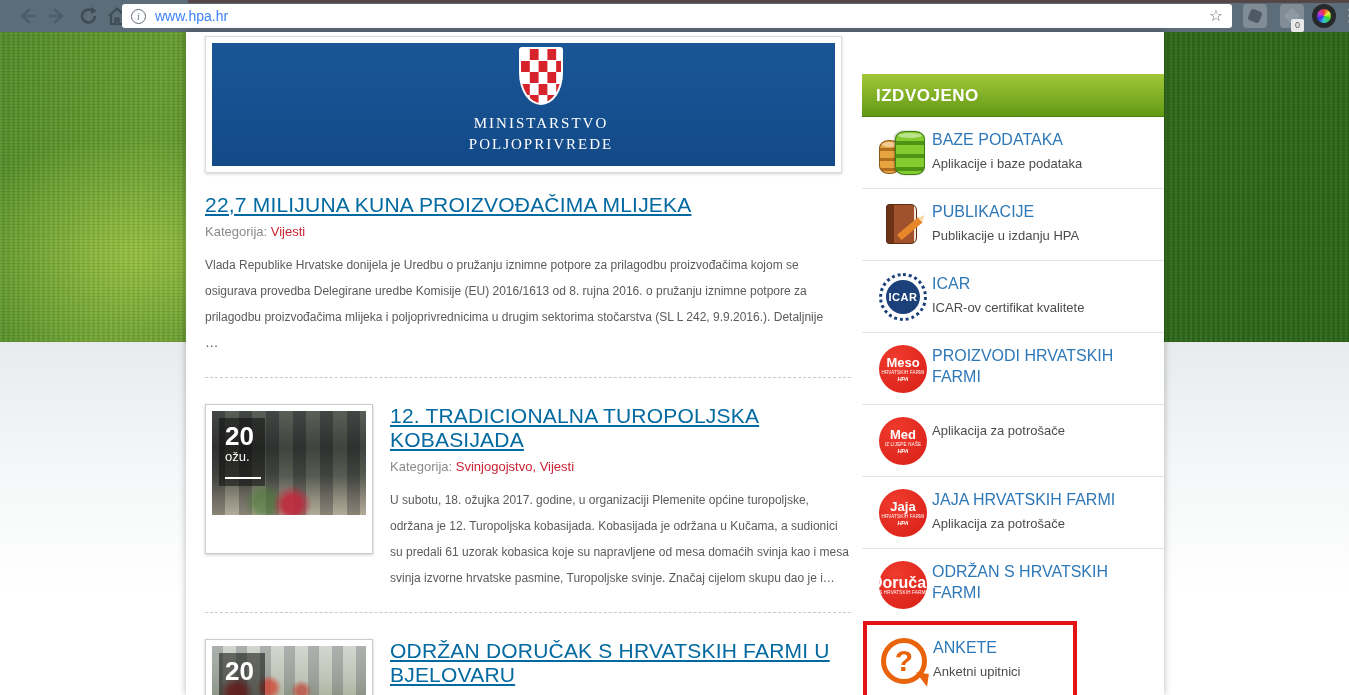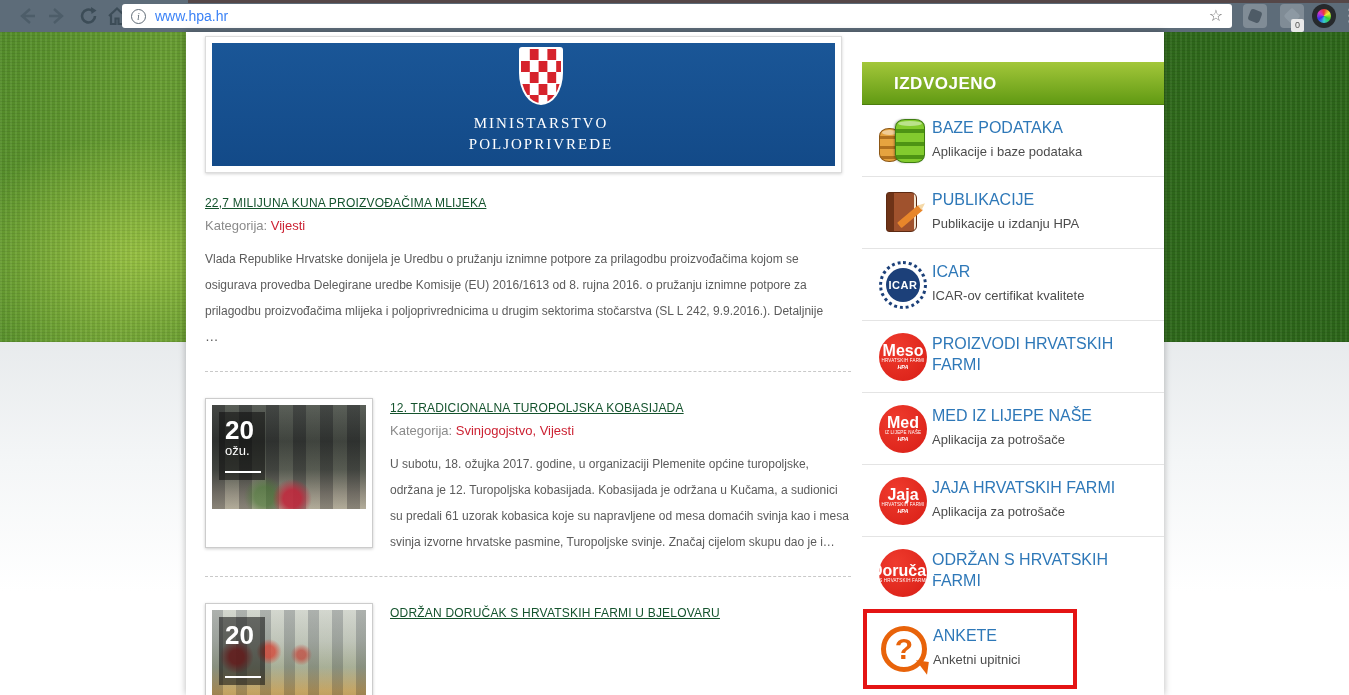--- a/index.html
+++ b/index.html
@@ -49,21 +49,21 @@
                  box-shadow:0 1px 3px rgba(0,0,0,.18); padding:6px; }
   .banner { height:123px; background:linear-gradient(to bottom,#1a5697,#134a88);
             display:flex; flex-direction:column; align-items:center; justify-content:flex-start; padding-top:4px;padding-left:35px; }
   .shield { width:44px; height:58px; border:2px solid #fff;
             border-radius:3px 3px 50% 50% / 3px 3px 55% 55%;
             background:repeating-conic-gradient(#d6232c 0 25%, #ffffff 0 50%);
             background-size:17.6px 23px; }
   .banner-text { margin-top:8px; text-align:center; color:#fff;
                  font-family:"Liberation Serif", serif; font-size:15px; letter-spacing:2px; line-height:21px; }
 
-  .art-title { font-size:12px; color:#14532d; letter-spacing:.2px; }
+  .art-title { font-size:21px; color:#0369a1; letter-spacing:.2px; }
   .cat-line { margin-top:7px; font-size:13px; color:#8a8a8a; }
   .cat-link { color:#cc2233; text-decoration:none; }
   .cat-link.sep::after { content:", "; color:#cc2233; }
   .art-body { margin-top:13px; font-size:12px; color:#5b5b5b; line-height:26px; }
   .ellipsis { font-size:13.5px; color:#5b5b5b; line-height:26px; }
   .dashed-sep { border:none; border-top:1px dashed #c9c9c9; margin:21px 0 0 0; }
 
   .art-row { display:flex; margin-top:26px; }
   .photo-frame { flex:0 0 auto; width:168px; height:150px; background:#fff; border:1px solid #ccc;
                  box-shadow:0 1px 3px rgba(0,0,0,.2); padding:6px; position:relative; }
@@ -81,21 +81,21 @@
       linear-gradient(to bottom,#d9ddd5 0%,#c3c9bd 30%,#a9b197 55%,#c9a55e 78%,#ab894a 100%); }
   .date-badge { position:absolute; top:7px; left:7px; width:46px; height:68px;
                 background:rgba(12,12,12,.55); color:#fff; text-align:left; padding:5px 0 0 6px; }
   .date-badge .day { font-size:26px; font-weight:bold; line-height:26px; }
   .date-badge .month { font-size:13px; line-height:16px; }
   .date-badge::after { content:""; position:absolute; left:6px; bottom:7px; width:36px; height:2px; background:#fff; }
   .art-text { margin-left:17px; width:460px; }
 
   
   .sidebar { position:absolute; left:676px; top:0; width:302px; }
-  .sb-header { margin-top:30px; height:43px; line-height:43px; padding-left:32px;
+  .sb-header { margin-top:42px; height:43px; line-height:43px; padding-left:14px;
                color:#fff; font-weight:bold; font-size:17px; letter-spacing:.5px;
                background:linear-gradient(to bottom,#a3c73a,#619a13);
                border-bottom:1px solid #4c7d0e; }
   .sb-item { position:relative; min-height:72px; padding:12px 8px 12px 70px; border-bottom:1px solid #e4e4e4; }
   .sb-item.noline { border-bottom:none; }
   .sb-title { font-size:16px; color:#2e78b8; line-height:21px; text-decoration:none; display:block; }
   .sb-sub { margin-top:6px; font-size:13px; color:#4c4c4c; }
   .sb-ico { position:absolute; left:16px; top:10px; width:50px; height:52px; }
 
   .highlight-box { border:4px solid #e41414; width:214px; margin-left:1px; }
@@ -123,21 +123,21 @@
   
   .icar-ring { position:absolute; left:1px; top:2px; width:48px; height:48px; border:3px dotted #1c4079;
                border-radius:50%; }
   .icar-core { position:absolute; left:4px; top:4px; width:34px; height:34px; background:#1c4079; border-radius:50%;
                color:#fff; font-weight:bold; font-size:11px; letter-spacing:.5px; text-align:center; line-height:34px; }
 
   
   .red-circle { position:absolute; left:1px; top:2px; width:48px; height:48px; border-radius:50%;
                 background:radial-gradient(circle at 35% 30%,#ef3b2d,#d81e16);
                 color:#fff; display:flex; flex-direction:column; align-items:center; justify-content:center; }
-  .rc-main { font-weight:bold; font-size:16px; line-height:13px; }
+  .rc-main { font-weight:bold; font-size:13px; line-height:13px; }
   .rc-main.small { font-size:16px; }
   .rc-sub { font-size:4.5px; letter-spacing:.2px; margin-top:1px; }
   .rc-brand { font-size:5.5px; font-weight:bold; margin-top:1px; font-style:italic; }
 
   
   .q-ring { position:absolute; left:2px; top:3px; width:46px; height:46px; border:5px solid #e8630a;
             border-radius:50%; }
   .q-mark { position:absolute; left:0; top:3px; width:50px; text-align:center; font-size:30px; font-weight:bold;
             color:#e8630a; line-height:46px; }
   .q-tail { position:absolute; right:1px; bottom:1px; width:0; height:0; border-style:solid;
@@ -298,21 +298,20 @@
       </div>
 
       <div class="sb-item">
         <span class="sb-ico">
           <span class="red-circle">
             <span class="rc-main">Med</span>
             <span class="rc-sub">IZ LIJEPE NAŠE</span>
             <span class="rc-brand">HPA</span>
           </span>
         </span>
-        <a class="sb-title" href="#">MED IZ LIJEPE NAŠE</a>
         <div class="sb-sub">Aplikacija za potrošače</div>
       </div>
 
       <div class="sb-item">
         <span class="sb-ico">
           <span class="red-circle">
             <span class="rc-main">Jaja</span>
             <span class="rc-sub">HRVATSKIH FARMI</span>
             <span class="rc-brand">HPA</span>
           </span>

